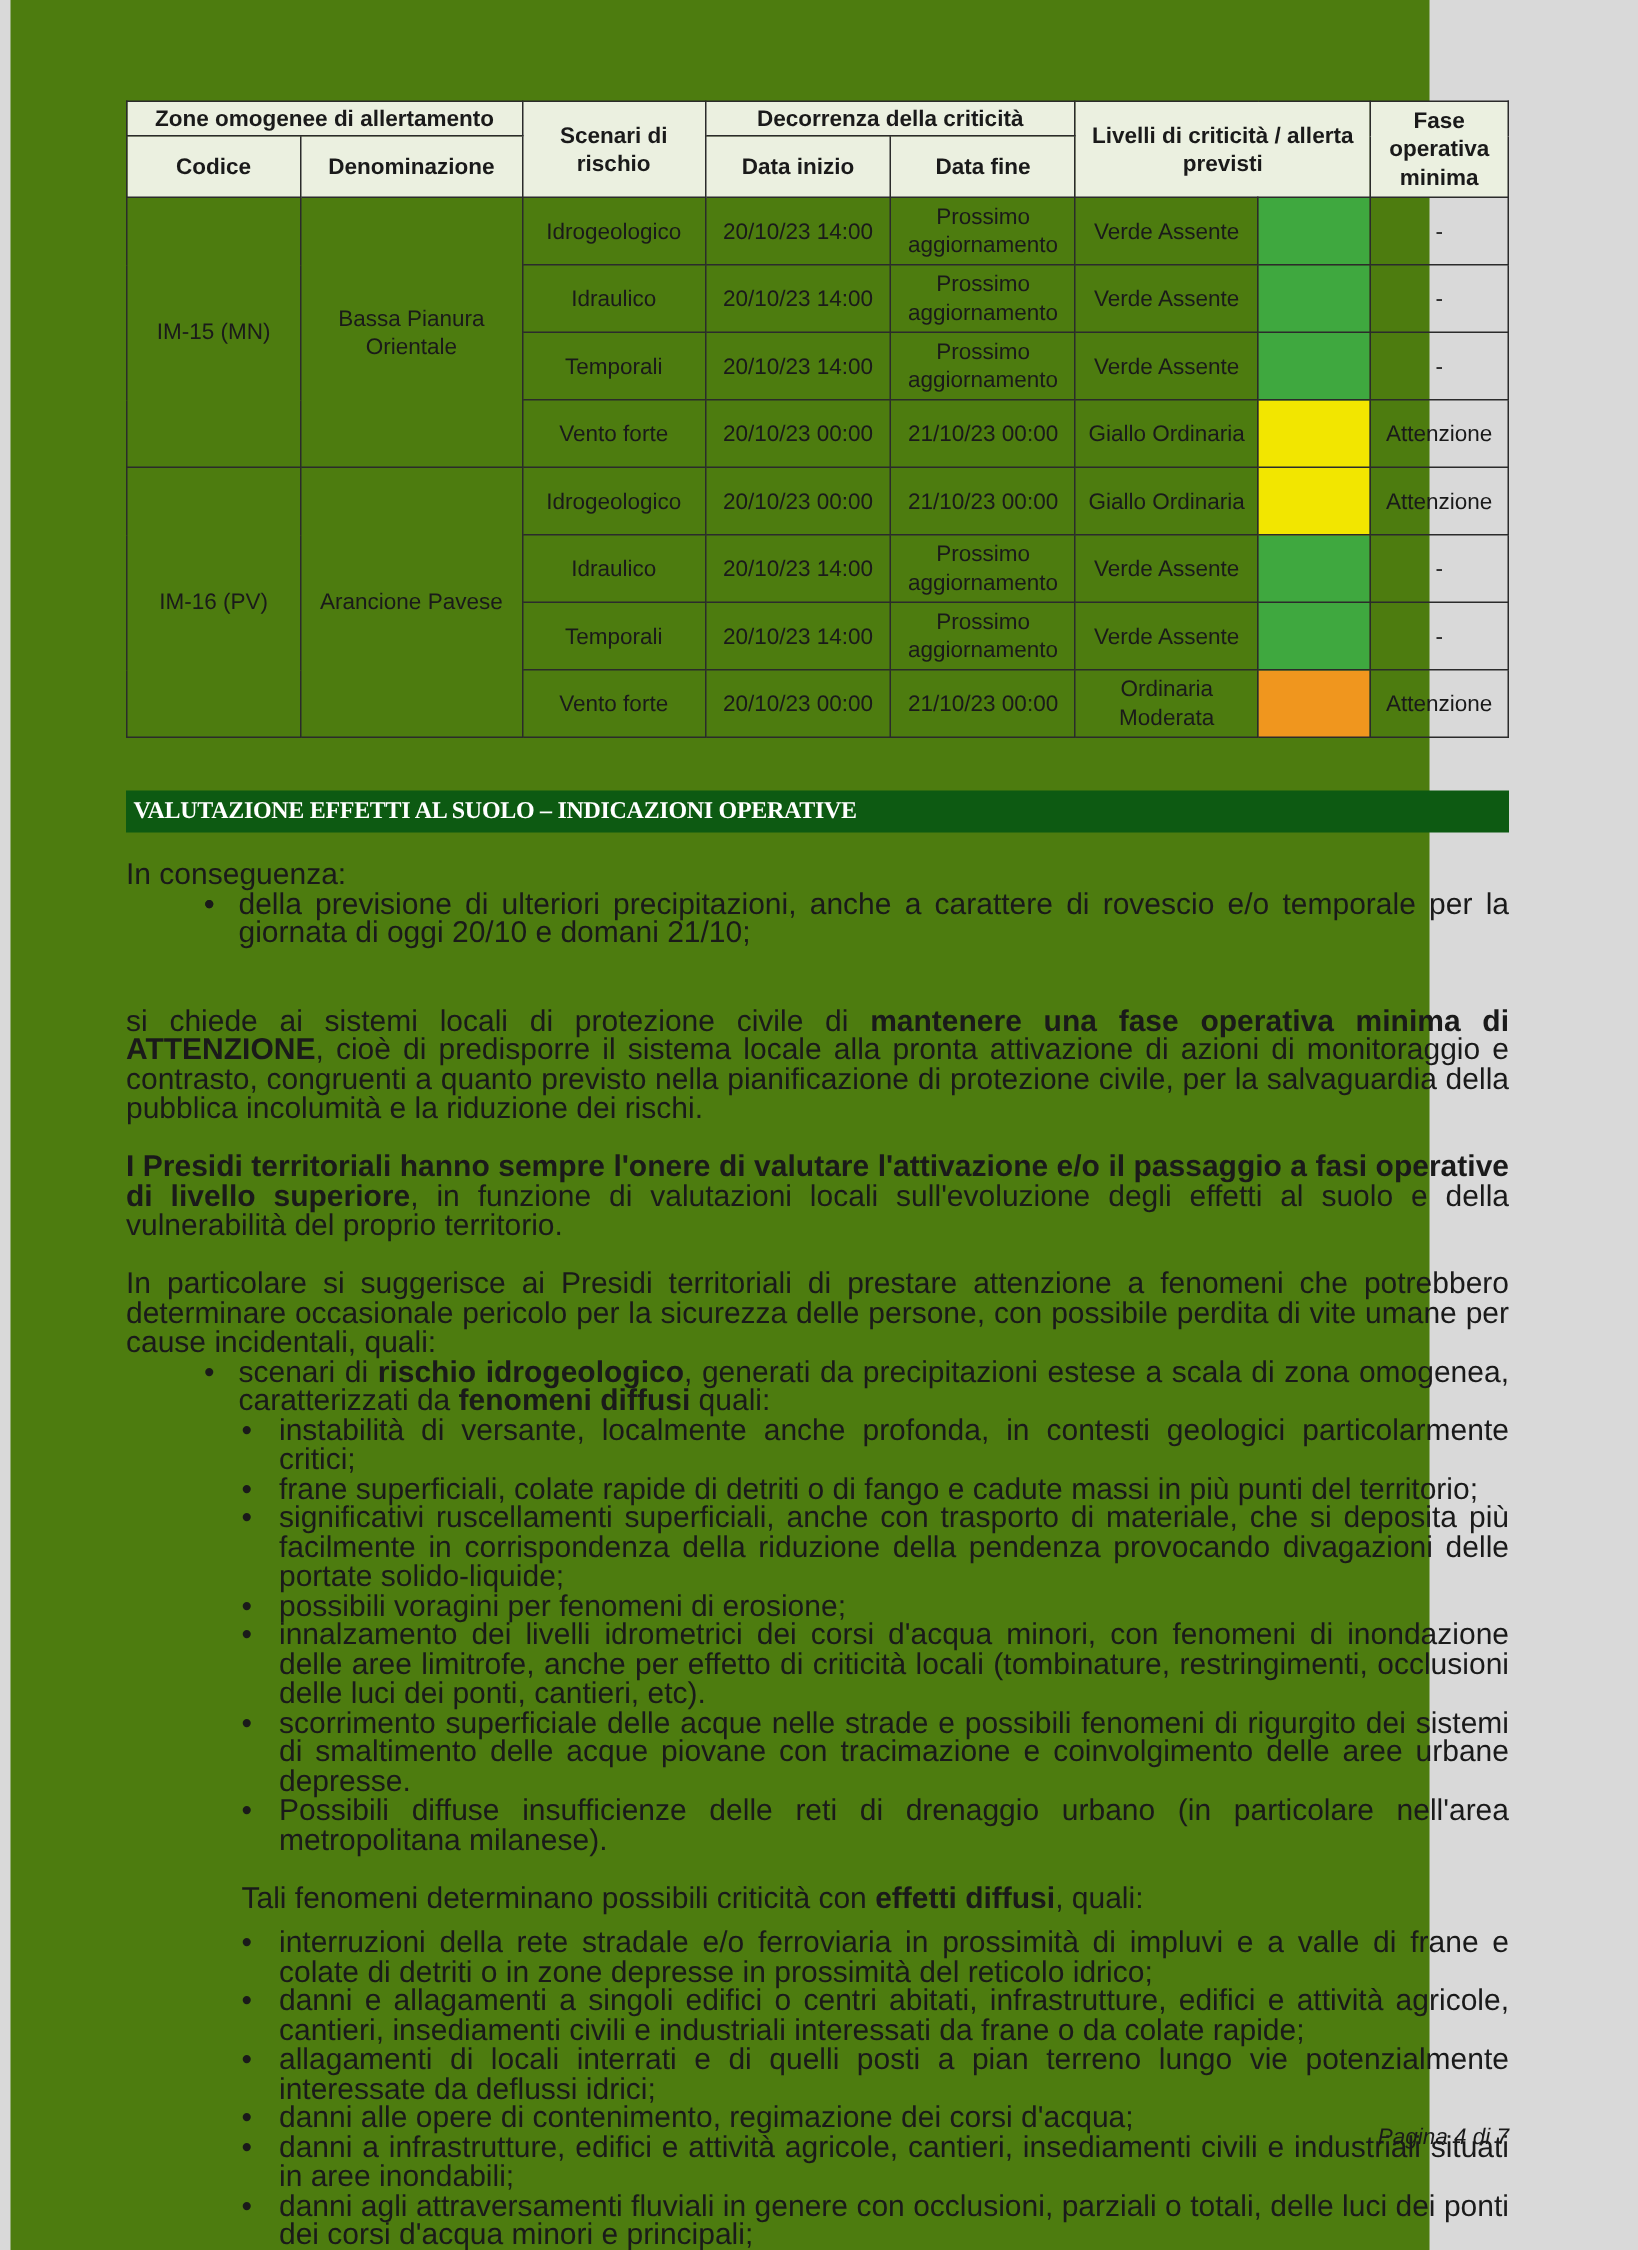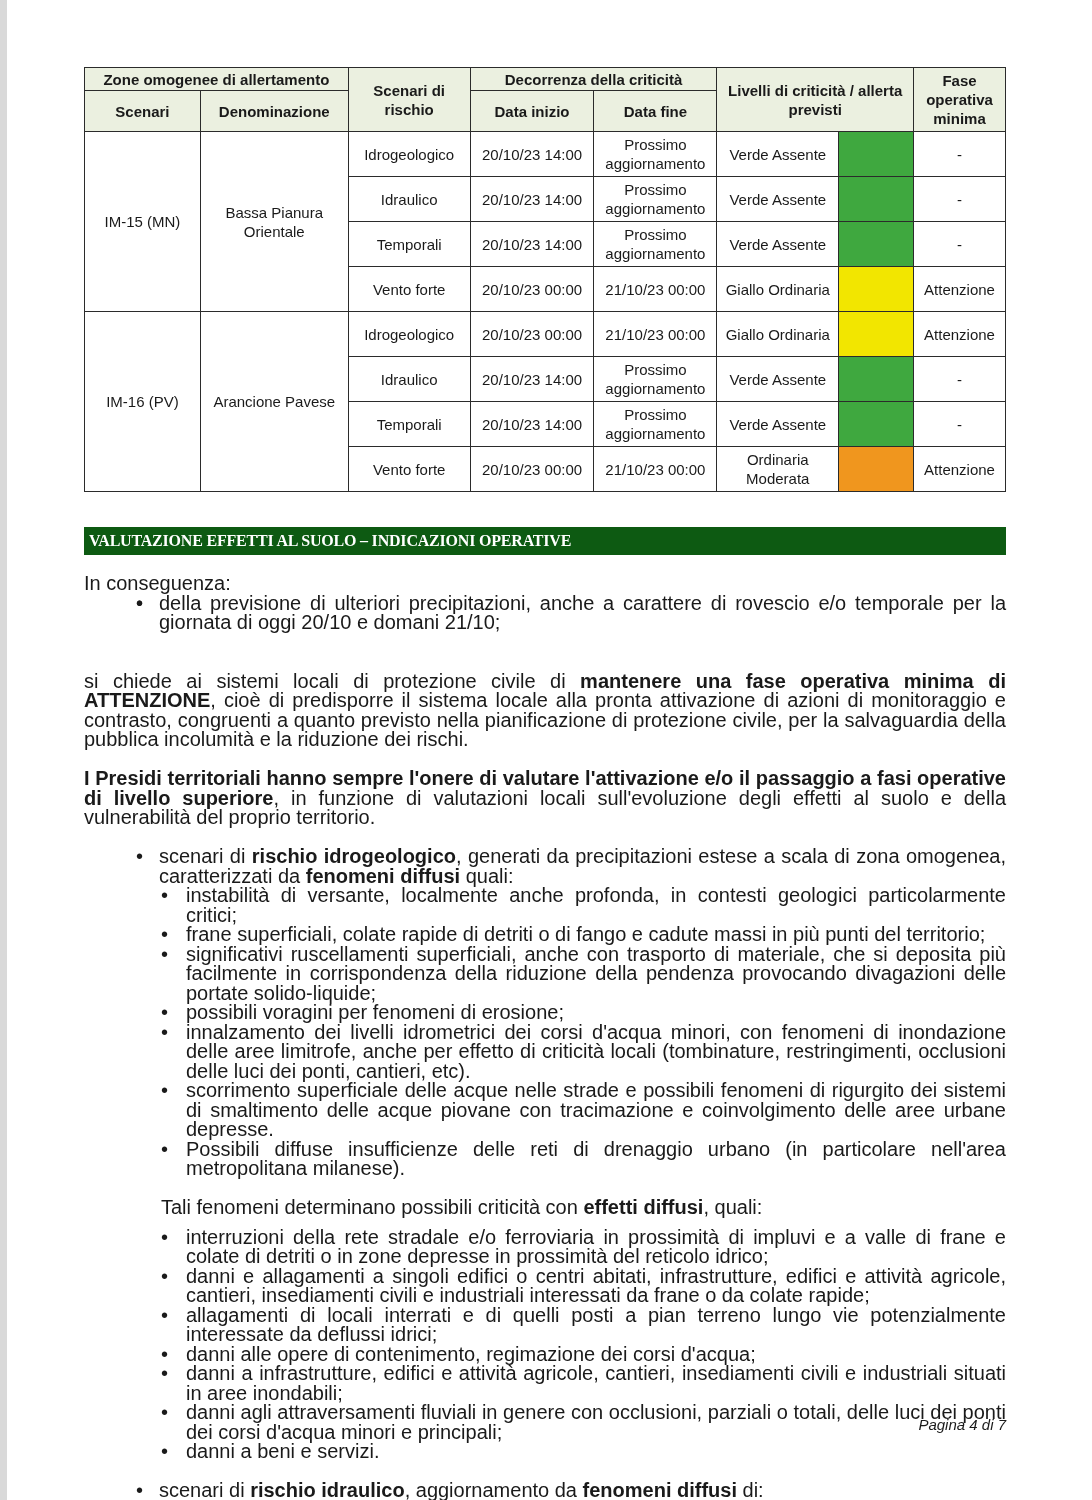--- a/index.html
+++ b/index.html
@@ -1,21 +1,21 @@
 <!DOCTYPE html>
 <html><head>
 <meta charset="utf-8">
 <style>
   html, body { margin:0; padding:0; }
   body {
     width:1092px; height:1500px; background:#d9d9d9; position:relative; overflow:hidden;
     font-family:"Liberation Sans Narrow","Liberation Sans", sans-serif;
   }
   .page {
-    position:absolute; left:7px; top:0; width:1086px; height:1500px; background:#ffffff;
+    position:absolute; left:7px; top:0; width:946px; height:1500px; background:#4d7c0f;
   }
   .content { position:absolute; left:77px; top:0; width:922px; }
   table.alert {
     position:absolute; left:0; top:67px; width:922px; border-collapse:collapse;
     font-family:"Liberation Sans", sans-serif; font-size:15px; color:#1a1a1a;
   }
   table.alert th, table.alert td {
     border:1.5px solid #2b2b2b; text-align:center; vertical-align:middle; padding:0 2px;
     line-height:19px;
   }
@@ -65,21 +65,21 @@
       </colgroup>
       <thead>
         <tr class="hrow1">
           <th colspan="2">Zone omogenee di allertamento</th>
           <th rowspan="2">Scenari di rischio</th>
           <th colspan="2">Decorrenza della criticità</th>
           <th colspan="2" rowspan="2">Livelli di criticità / allerta previsti</th>
           <th rowspan="2">Fase operativa minima</th>
         </tr>
         <tr class="hrow2">
-          <th>Scenari</th>
+          <th>Codice</th>
           <th>Denominazione</th>
           <th>Data inizio</th>
           <th>Data fine</th>
         </tr>
       </thead>
       <tbody id="table-body">
           <tr class="drow">
             <td rowspan="4">IM-15 (MN)</td>
             <td rowspan="4">Bassa Pianura Orientale</td>
             <td>Idrogeologico</td>
@@ -158,20 +158,21 @@
         <li><span class="b">•</span></li>
         <li><span class="b">•</span><span>della previsione di ulteriori precipitazioni, anche a carattere di rovescio e/o temporale per la giornata di oggi 20/10 e domani 21/10;</span></li>
       </ul>
       <div class="gap"></div>
         <div class="gap"></div>
 
       <p><span>si chiede ai sistemi locali di protezione civile di </span><b>mantenere una fase operativa minima di ATTENZIONE</b><span>, cioè di predisporre il sistema locale alla pronta attivazione di azioni di monitoraggio e contrasto, congruenti a quanto previsto nella pianificazione di protezione civile, per la salvaguardia della pubblica incolumità e la riduzione dei rischi.</span></p>
       <div class="gap"></div>
       <p><b>I Presidi territoriali hanno sempre l'onere di valutare l'attivazione e/o il passaggio a fasi operative di livello superiore</b><span>, in funzione di valutazioni locali sull'evoluzione degli effetti al suolo e della vulnerabilità del proprio territorio.</span></p>
       <div class="gap"></div>
+      <p>In particolare si suggerisce ai Presidi territoriali di prestare attenzione a fenomeni che potrebbero determinare occasionale pericolo per la sicurezza delle persone, con possibile perdita di vite umane per cause incidentali, quali:</p>
 
       <ul class="l1">
         <li><span class="b">•</span><span>scenari di </span><b>rischio idrogeologico</b><span>, generati da precipitazioni estese a scala di zona omogenea, caratterizzati da </span><b>fenomeni diffusi</b><span> quali:</span></li>
       </ul>
       <ul class="l2" id="fenomeni-list">
           <li><span class="b">•</span><span>instabilità di versante, localmente anche profonda, in contesti geologici particolarmente critici;</span></li>
           <li><span class="b">•</span><span>frane superficiali, colate rapide di detriti o di fango e cadute massi in più punti del territorio;</span></li>
           <li><span class="b">•</span><span>significativi ruscellamenti superficiali, anche con trasporto di materiale, che si deposita più facilmente in corrispondenza della riduzione della pendenza provocando divagazioni delle portate solido-liquide;</span></li>
           <li><span class="b">•</span><span>possibili voragini per fenomeni di erosione;</span></li>
           <li><span class="b">•</span><span>innalzamento dei livelli idrometrici dei corsi d'acqua minori, con fenomeni di inondazione delle aree limitrofe, anche per effetto di criticità locali (tombinature, restringimenti, occlusioni delle luci dei ponti, cantieri, etc).</span></li>

